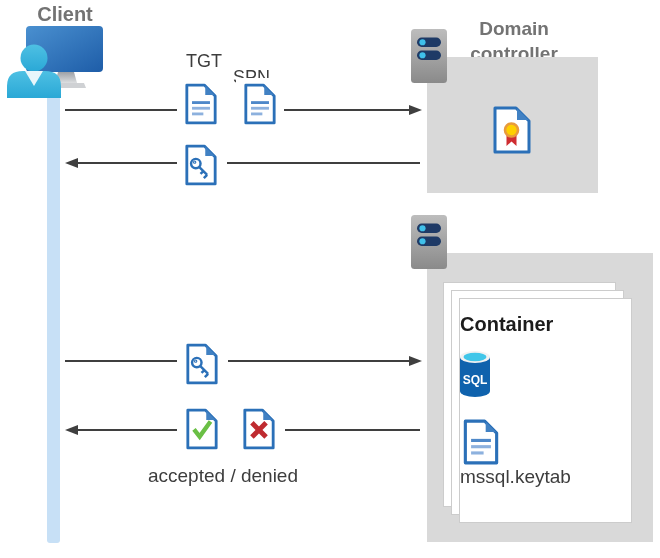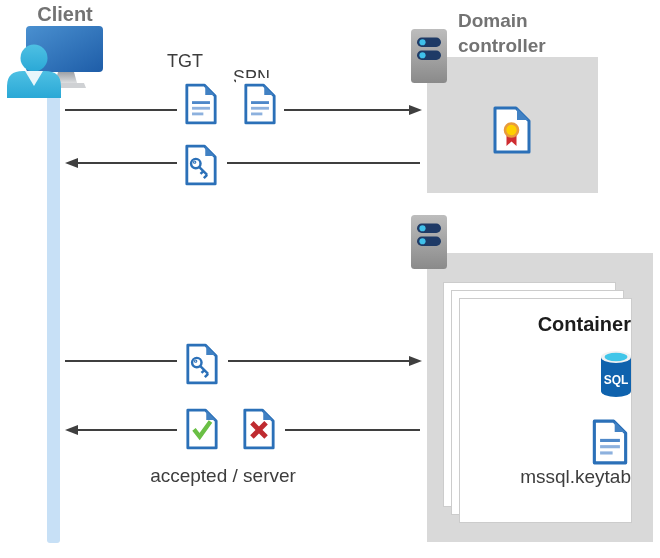--- a/index.html
+++ b/index.html
@@ -9,49 +9,49 @@
   }
   .abs{position:absolute;}
   
   .entity-label{font-weight:bold;font-size:19px;color:#737373;line-height:25px;}
   .small-label{font-size:18px;color:#3d3d3d;}
   
   .client-label{left:0;top:2px;width:130px;text-align:center;font-size:20px;}
   .client-icon{left:4px;top:26px;width:100px;height:72px;z-index:3;}
   .lifeline{left:47px;top:80px;width:13px;height:463px;background:#c7e0f6;border-radius:3px;z-index:0;}
   
-  .tgt-label{left:167px;top:51px;width:55px;text-align:left;}
+  .tgt-label{left:167px;top:51px;width:55px;text-align:right;}
   .spn-label{left:233px;top:67px;width:55px;text-align:left;}
   .result-label{left:118px;top:465px;width:210px;text-align:center;font-size:19px;}
   
   .arrow{height:12px;left:0;width:660px;z-index:1;}
   .arrow .seg{position:absolute;top:5px;height:2px;background:#3f3f3f;}
   .arrow .head{position:absolute;top:1px;width:0;height:0;
     border-top:5px solid transparent;border-bottom:5px solid transparent;}
   .head-right{border-left:13px solid #3f3f3f;}
   .head-left{border-right:13px solid #3f3f3f;}
   .arrow-1{top:104px;} .arrow-2{top:157px;} .arrow-3{top:355px;} .arrow-4{top:424px;}
   
   .tile{background:#fff;width:48px;height:52px;display:flex;align-items:center;justify-content:center;z-index:2;}
   .tile-tgt{left:177px;top:78px;} .tile-spn{left:236px;top:78px;}
   .tile-key1{left:177px;top:139px;} .tile-key2{left:178px;top:338px;}
   .tile-check{left:178px;top:403px;} .tile-x{left:235px;top:403px;}
   
   .dc-box{left:427px;top:57px;width:171px;height:136px;background:#d9d9d9;z-index:1;}
   .dc-server-icon{left:411px;top:29px;width:36px;height:54px;z-index:2;}
-  .dc-label{left:458px;top:8px;width:112px;}
+  .dc-label{left:458px;top:16px;width:112px;text-align:center;}
   .cert-icon{left:492px;top:105px;width:40px;height:50px;z-index:2;}
   
   .linux-box{left:427px;top:253px;width:226px;height:289px;background:#d9d9d9;z-index:1;}
   .linux-server-icon{left:411px;top:215px;width:36px;height:54px;z-index:2;}
   .linux-label{left:458px;top:220px;width:190px;}
   .card{background:#fff;border:1px solid #cccccc;width:173px;height:225px;box-sizing:border-box;z-index:2;}
   .card-back{left:443px;top:282px;}
   .card-mid{left:451px;top:290px;z-index:3;}
-  .card-front{left:459px;top:298px;z-index:4;display:flex;flex-direction:column;align-items:flex-end;padding-top:13px;}
+  .card-front{left:459px;top:298px;z-index:4;display:flex;flex-direction:column;align-items:flex-start;padding-top:13px;}
   .container-label{font-size:20px;font-weight:bold;color:#1c1c1c;line-height:24px;}
   .sql-icon{margin-top:15px;width:30px;height:46px;}
   .keytab-icon{margin-top:21px;width:42px;height:48px;}
   .keytab-label{margin-top:0;font-size:19px;color:#3d3d3d;}
 </style>
 </head>
 <body>
 
 <svg width="0" height="0" style="position:absolute" aria-hidden="true">
   <defs>
@@ -178,21 +178,21 @@
     <svg width="34" height="44" viewBox="0 0 36 46">
         <use href="#sym-doc-check"></use>
       </svg>
   </div>
   <div class="abs tile tile-x">
     <svg width="34" height="44" viewBox="0 0 36 46">
         <use href="#sym-doc-x"></use>
       </svg>
   </div>
 
-  <div class="abs small-label result-label">accepted / server</div>
+  <div class="abs small-label result-label">accepted / denied</div>
 
   <div class="abs dc-box"></div>
   <svg class="abs dc-server-icon" viewBox="0 0 36 54">
       <use href="#sym-server"></use>
     </svg>
   <div class="abs entity-label dc-label">Domain controller</div>
   <svg class="abs cert-icon" viewBox="0 0 40 50">
       <use href="#sym-cert"></use>
     </svg>
 

